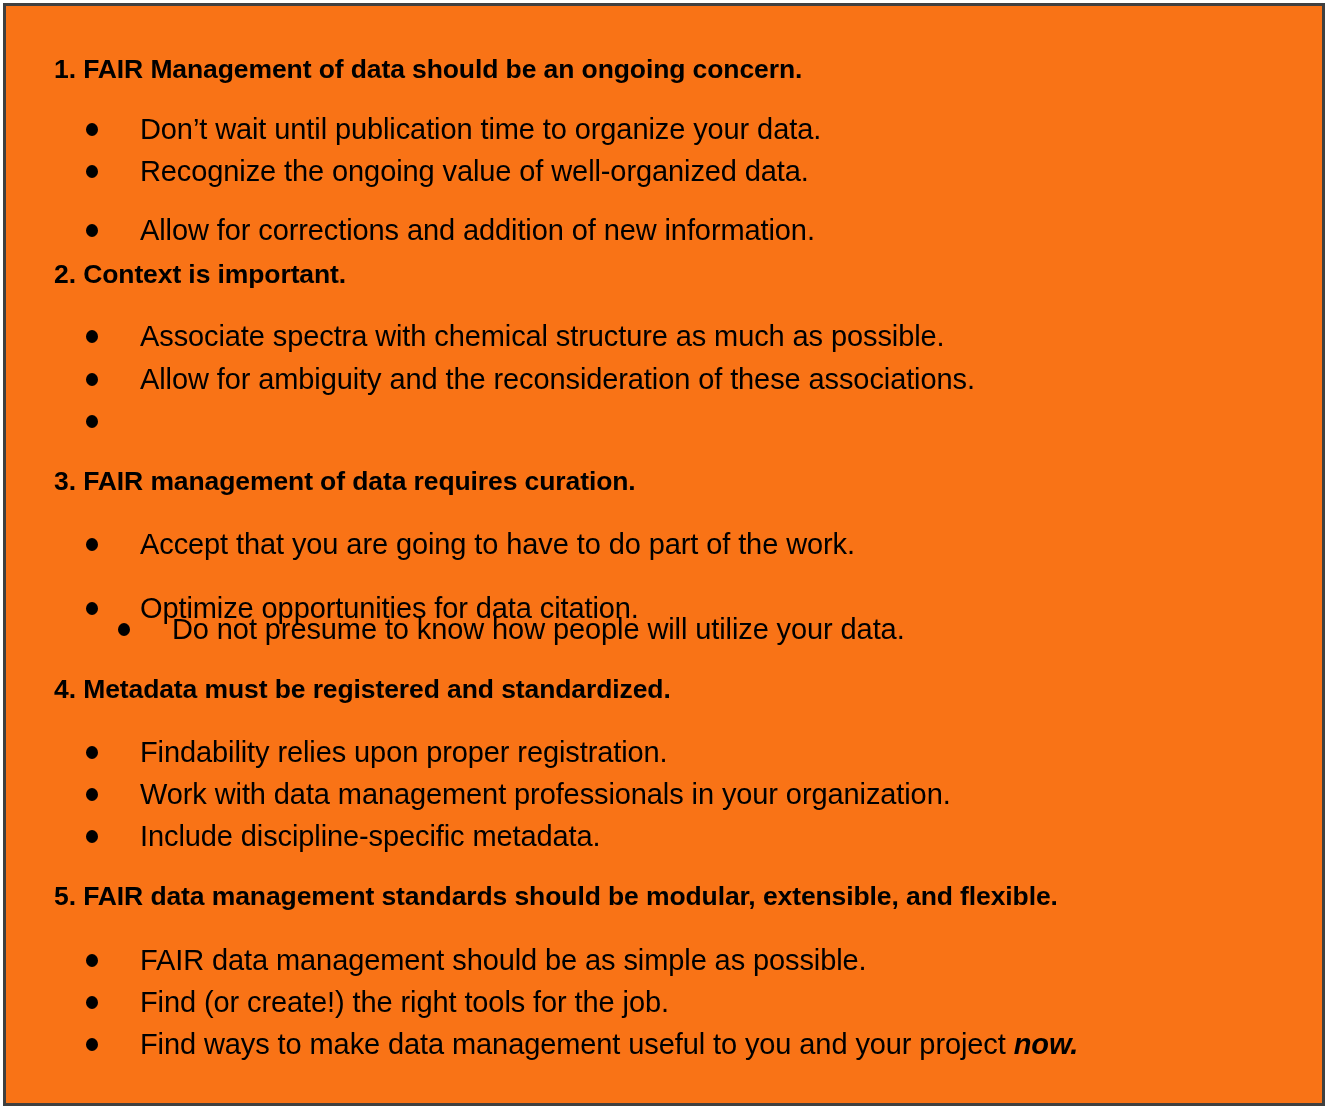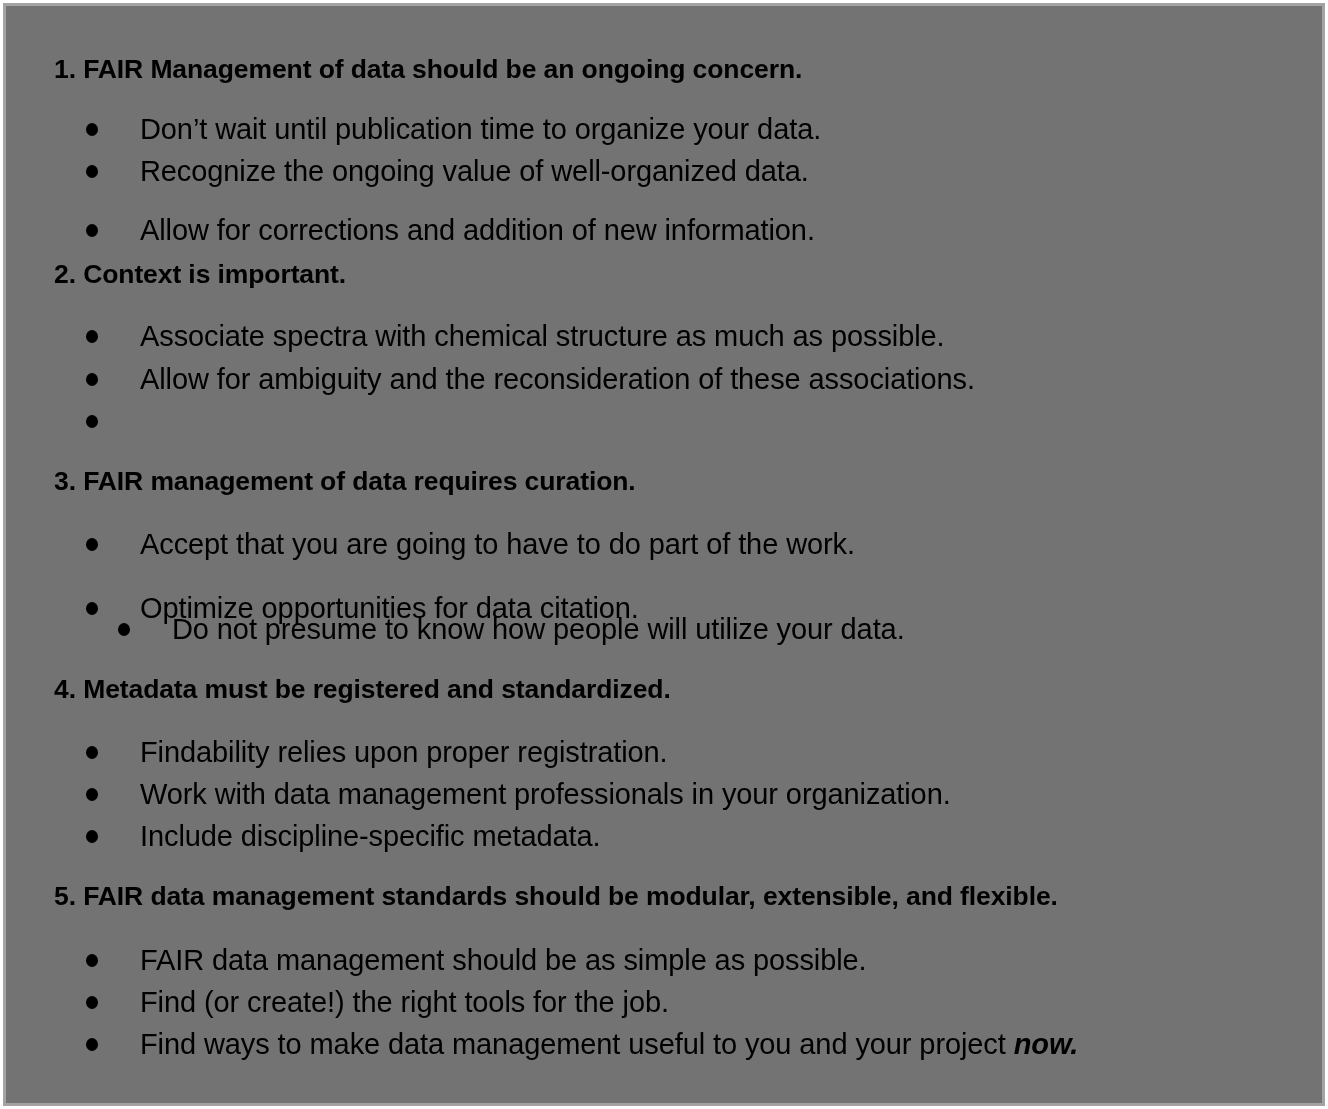--- a/index.html
+++ b/index.html
@@ -1,19 +1,19 @@
 <!DOCTYPE html>
 <html><head>
 <meta charset="utf-8">
 <style>
   html, body { margin:0; padding:0; background:#ffffff; }
   body { width:1328px; height:1109px; position:relative; overflow:hidden;
          font-family:"Liberation Sans", sans-serif; color:#000; }
   .frame { position:absolute; left:3px; top:3px; width:1316px; height:1097px;
-           border:3px solid #a3a3a3; background:#737373; }
+           border:3px solid #404040; background:#f97316; }
   .section { position:absolute; left:0; width:100%; }
   .heading { position:absolute; left:48px; font-weight:bold; font-size:26.5px;
              line-height:32px; white-space:nowrap; letter-spacing:-0.1px; }
   .item { position:absolute; left:0; height:42px; width:100%; }
   .bullet { position:absolute; left:80px; top:12px; width:12px; height:13px;
             border-radius:50%; background:#000; }
   .item-text { position:absolute; left:134px; top:0; font-size:29px; line-height:36px;
                white-space:nowrap; letter-spacing:-0.1px; }
   .item-text em { font-style:italic;font-weight:bold; }
 </style>

